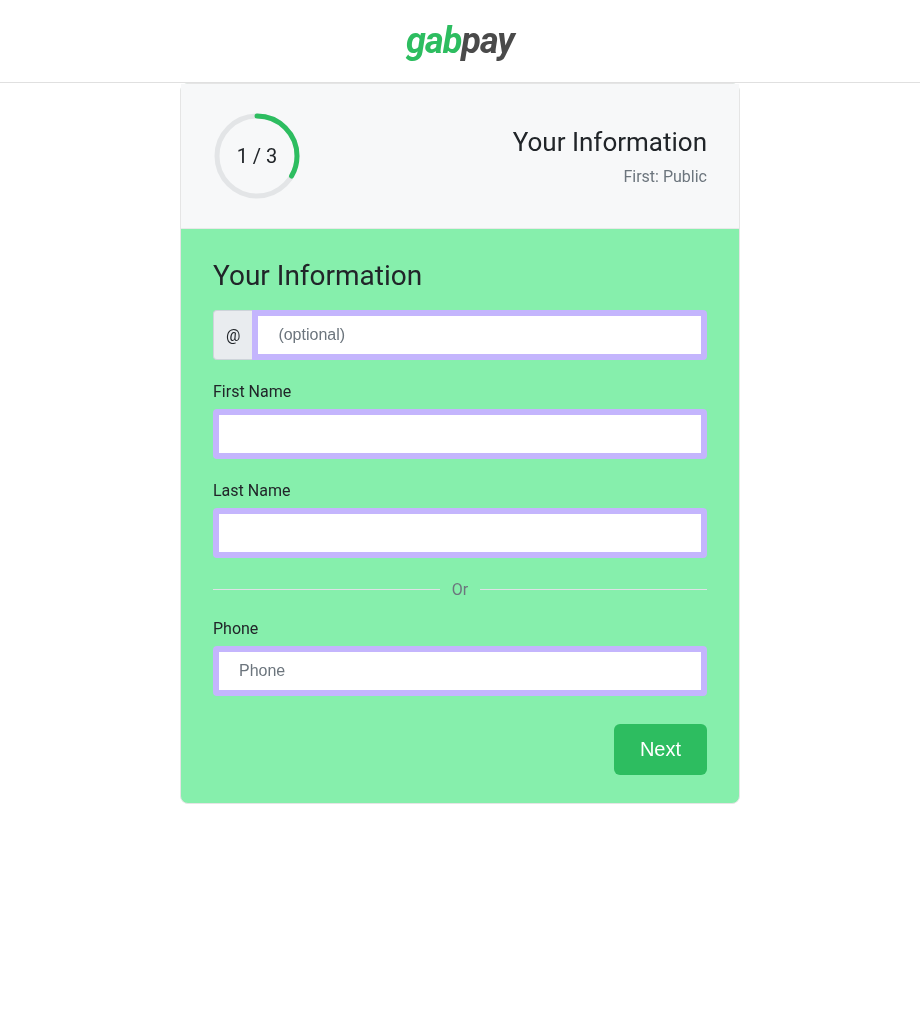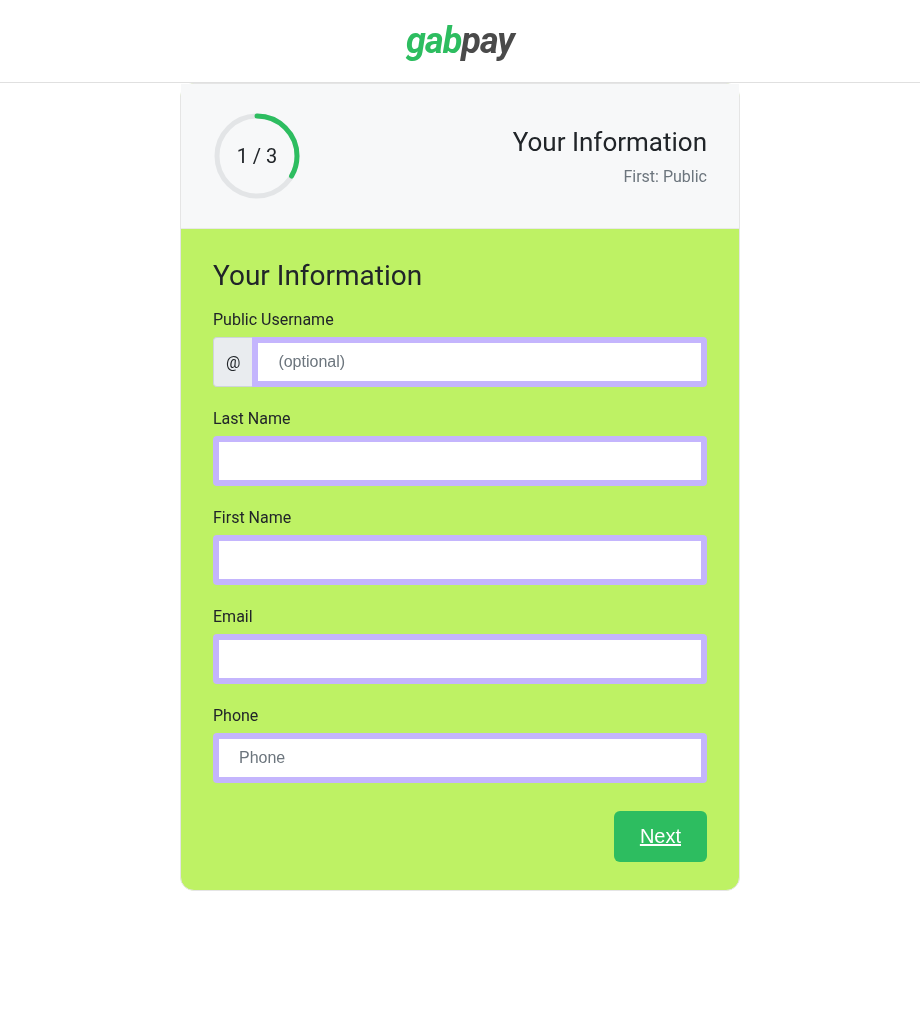--- a/index.html
+++ b/index.html
@@ -28,22 +28,22 @@
     .logo .gab {
       color: #2dbd60;
     }
     .logo .pay {
       color: #4a4a4a;
     }
     .container {
       width: 560px;
       margin: 0 auto;
       border: 1px solid #e5e5e5;
-      border-radius: 14px;
-      background: #bef264;
+      border-radius: 8px;
+      background: #86efac;
     }
     .progress-header {
       background: #f7f8f9;
       padding: 28px 32px;
       display: flex;
       align-items: center;
       justify-content: space-between;
       border-bottom: 1px solid #e8e8e8;
     }
     .progress-circle-wrap {
@@ -153,21 +153,20 @@
       margin-top: 28px;
     }
     .btn-next {
       background: #2dbd60;
       color: #fff;
       border: none;
       border-radius: 6px;
       padding: 14px 26px;
       font-size: 20px;
       cursor: pointer;
-      text-decoration: underline;
     }
   </style>
 </head>
 <body>
 
 <div class="header">
   <div class="logo">
     <span class="gab">gab</span><span class="pay">pay</span>
   </div>
 </div>
@@ -187,42 +186,42 @@
       <div class="progress-next">
         <span>First: </span><span>Public</span>
       </div>
     </div>
   </div>
 
   <div class="form-body">
     <h2 class="form-heading">Your Information</h2>
 
     <div class="form-group">
-      <label class="form-label">Public Username</label>
       <div class="input-group">
         <span class="input-group-text">@</span>
         <input type="text" class="form-control" placeholder="(optional)" style="">
       </div>
     </div>
 
     <div class="form-group">
+      <label class="form-label">First Name</label>
+      <input type="text" class="form-control" style="">
+    </div>
+
+    <div class="form-group">
       <label class="form-label">Last Name</label>
       <input type="text" class="form-control" style="">
     </div>
 
-    <div class="form-group">
-      <label class="form-label">First Name</label>
-      <input type="text" class="form-control" style="">
-    </div>
-
-    <div class="form-group">
-      <label class="form-label">Email</label>
-      <input type="email" class="form-control" style="">
-    </div>
-
+
+    <div class="divider">
+      <div class="divider-line"></div>
+      <div class="divider-text">Or</div>
+      <div class="divider-line"></div>
+    </div>
 
     <div class="form-group">
       <label class="form-label">Phone</label>
       <input type="tel" class="form-control" placeholder="Phone" style="">
     </div>
 
     <div class="form-actions">
       <button class="btn-next">Next</button>
     </div>
   </div>

